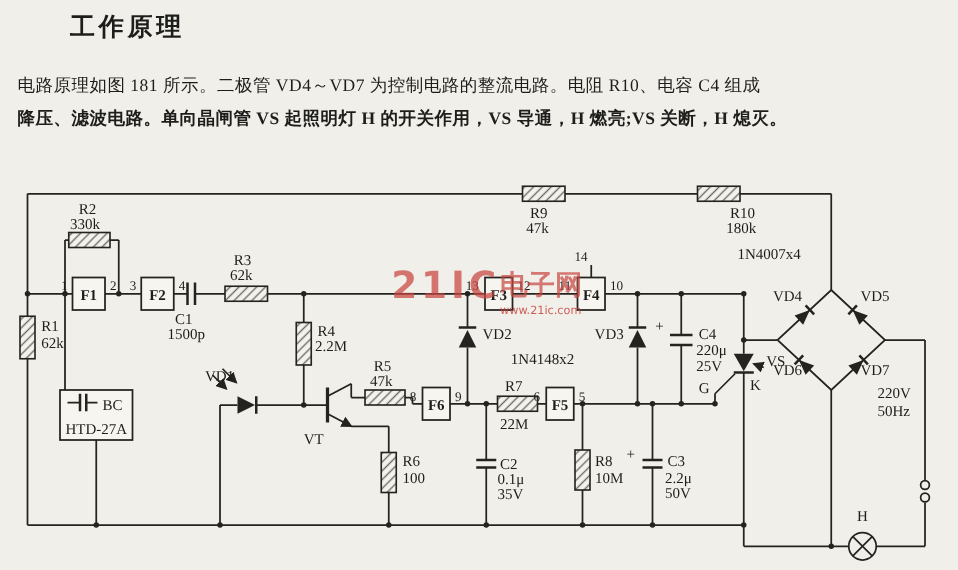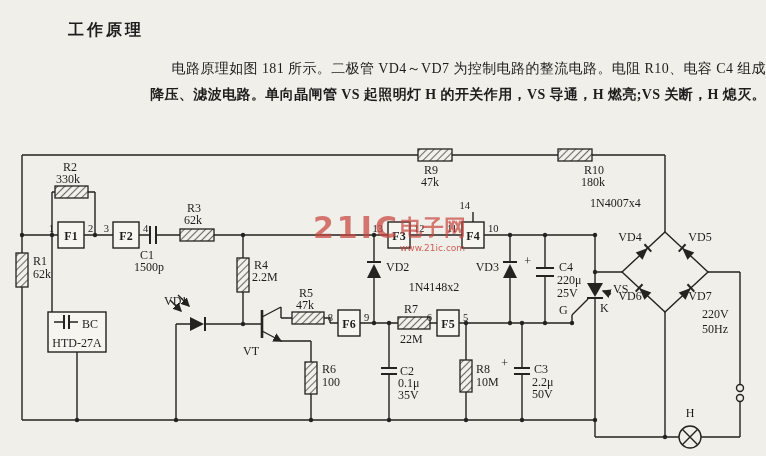--- a/index.html
+++ b/index.html
@@ -1,22 +1,22 @@
 <!DOCTYPE html>
 <html><head>
 <meta charset="utf-8">
 <style>
   html,body{margin:0;padding:0;}
   body{
     width:766px;height:456px;position:relative;overflow:hidden;
     background:#f1efe9;color:#1d1d1b;
     font-family:"Liberation Serif", serif;
   }
-  .title{position:absolute;left:56px;top:8px;margin:12px;font-size:16px;font-weight:bold;letter-spacing:3px;}
-  .bodyline{position:absolute;left:14px;width:752px;margin:0;font-size:14px;letter-spacing:0.4px;white-space:nowrap;text-align:right;}
+  .title{position:absolute;left:56px;top:8px;margin:0;font-size:20px;font-weight:bold;letter-spacing:3px;}
+  .bodyline{position:absolute;left:14px;width:752px;margin:0;font-size:14px;letter-spacing:0.4px;white-space:nowrap;}
   .l1{top:60px;} .l2{top:86px;font-weight:bold;}
   svg.schem{position:absolute;left:0;top:0;}
   .w{fill:none;stroke:#24231f;stroke-width:1.4;}
   .w2{stroke-width:2;}
   .w25{stroke-width:2.6;}
   .res{fill:url(#hatch);stroke:#24231f;stroke-width:1.3;}
   .blk{fill:#f6f5f0;stroke:#24231f;stroke-width:1.4;}
   .dark{fill:#24231f;stroke:none;}
   .dot{fill:#24231f;}
   .term{fill:#f1efe9;stroke:#24231f;stroke-width:1.4;}

